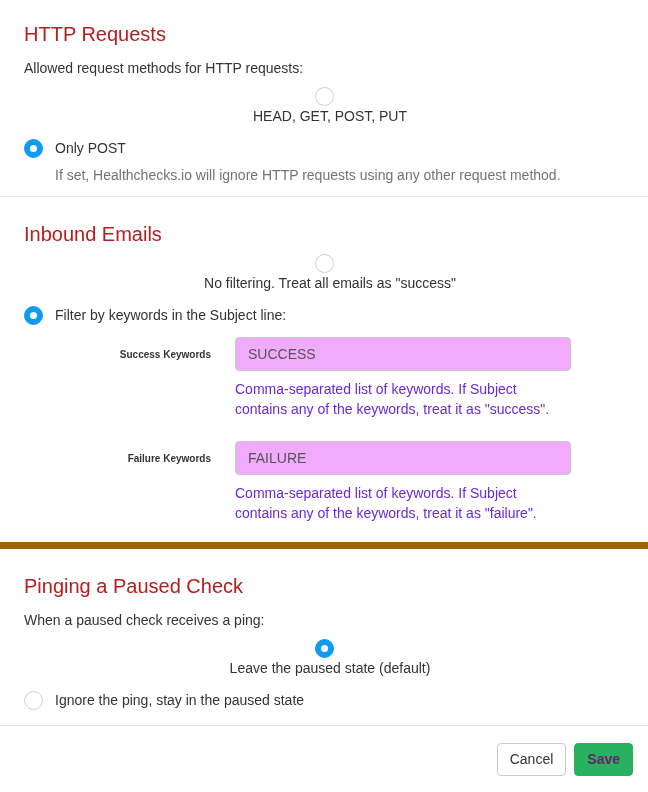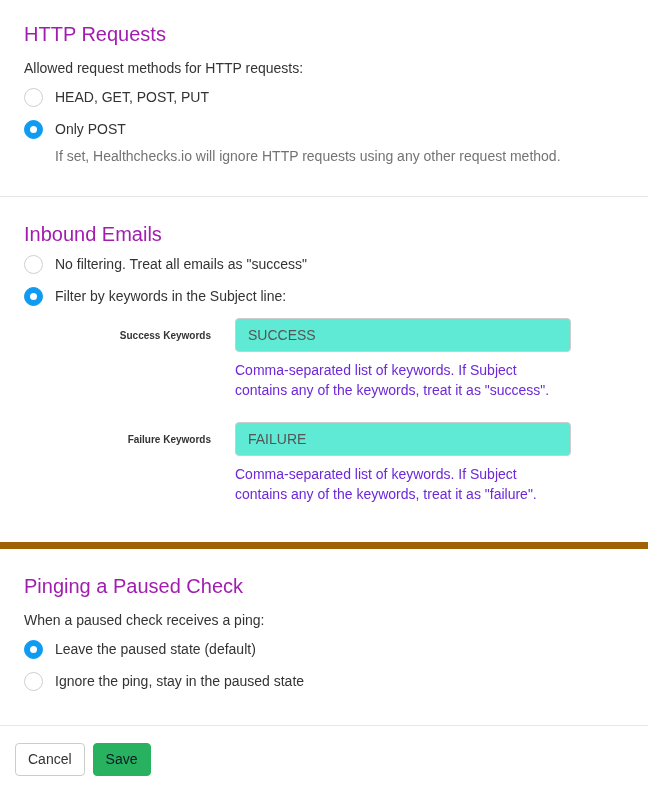--- a/index.html
+++ b/index.html
@@ -10,36 +10,36 @@
     color: #333;
     overflow: hidden;
   }
   .section { padding-left: 24px; padding-right: 24px; }
   .sec-1 { height: 197px; padding-top: 23px; border-bottom: 1px solid #e7e7e7; }
   .sec-2 { height: 352px; padding-top: 26px; border-bottom: 7px solid #a16207; }
   .sec-3 { height: 177px; padding-top: 26px; border-bottom: 1px solid #e7e7e7; }
   h2.section-title {
     font-size: 20px;
     font-weight: 400;
-    color: #a21caf;
+    color: #b91c1c;
     line-height: 22px;
   }
   .intro {
     margin-top: 13px;
     font-size: 14px;
     line-height: 20px;
     color: #333;
   }
   .radio-row {
     display: flex;
     align-items: center;
     margin-top: 12px;
     cursor: pointer;
   }
-  .radio-row.first { margin-top: 9px; }
+  .radio-row.first { margin-top: 9px; flex-direction: column; }
   .radio {
     flex: 0 0 auto;
     width: 19px;
     height: 19px;
     border-radius: 50%;
     border: 1px solid #cfcfcf;
     background: #fff;
     position: relative;
   }
   .radio.checked { border-color: var(--radio-blue); background: var(--radio-blue); }
@@ -81,56 +81,58 @@
   }
   .form-field { margin-left: 24px; width: 336px; }
   .text-input {
     display: block;
     width: 336px;
     height: 34px;
     padding: 6px 12px;
     font-family: "Liberation Sans", sans-serif;
     font-size: 14px;
     color: #555;
-    background: #5eead4;
+    background: #f0abfc;
     border: 1px solid #ccc;
     border-radius: 4px;
     outline: none;
   }
   .help-block {
     margin-top: 8px;
     font-size: 14px;
     line-height: 20px;
     color: #6d28d9;
   }
   .footer {
     height: 66px;
     padding: 17px 15px 0 15px;
     display: flex;
+    justify-content: flex-end;
     align-items: flex-start;
   }
   .btn {
     display: inline-block;
     font-family: "Liberation Sans", sans-serif;
     font-size: 14px;
     line-height: 19px;
     padding: 6px 12px;
     border-radius: 4px;
     cursor: pointer;
   }
   .btn-cancel {
     background: #fff;
     border: 1px solid #ccc;
     color: #333;
   }
   .btn-save {
     margin-left: 8px;
     background: var(--save-green);
     border: 1px solid var(--save-green);
-    color: #0f172a;
+    color: #701a75;
+    font-weight: bold;
   }
 </style>
 </head>
 <body>
 
 <div class="section sec-1">
   <h2 class="section-title">HTTP Requests</h2>
   <div class="intro">Allowed request methods for HTTP requests:</div>
 
   <div class="radio-row first">

